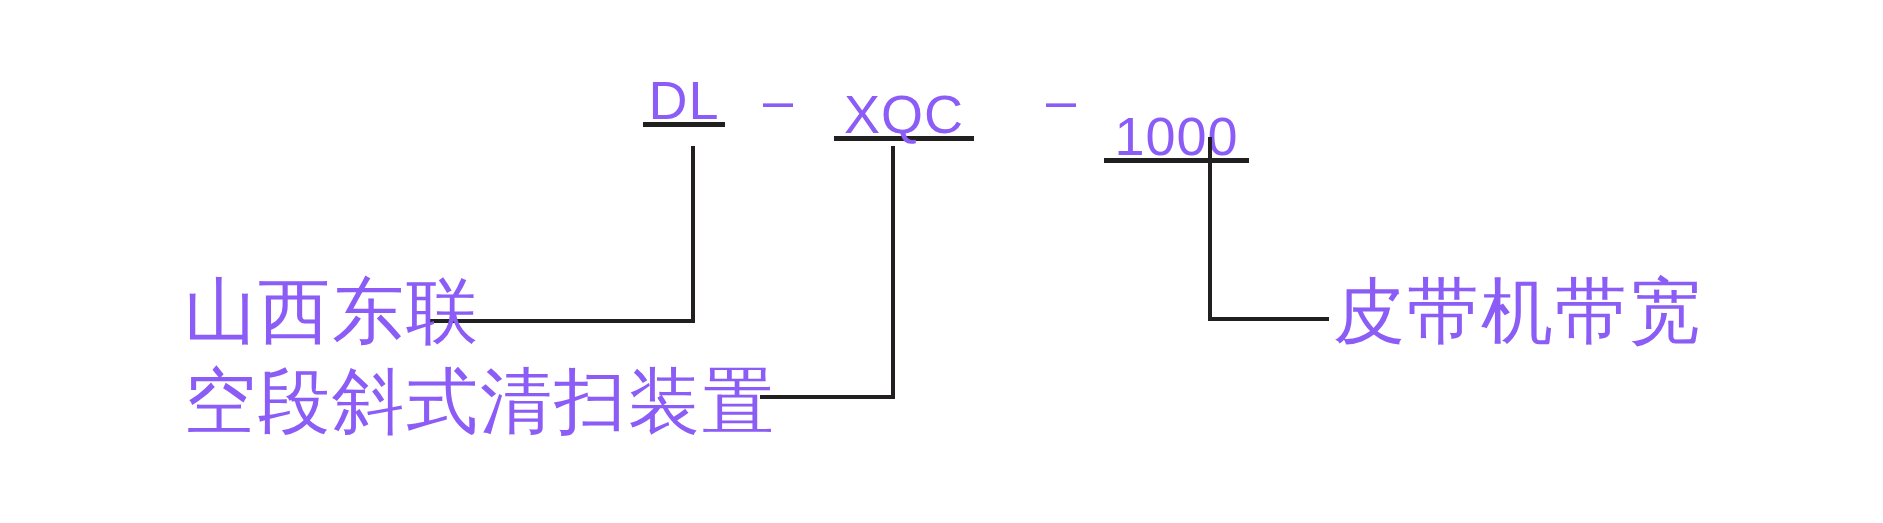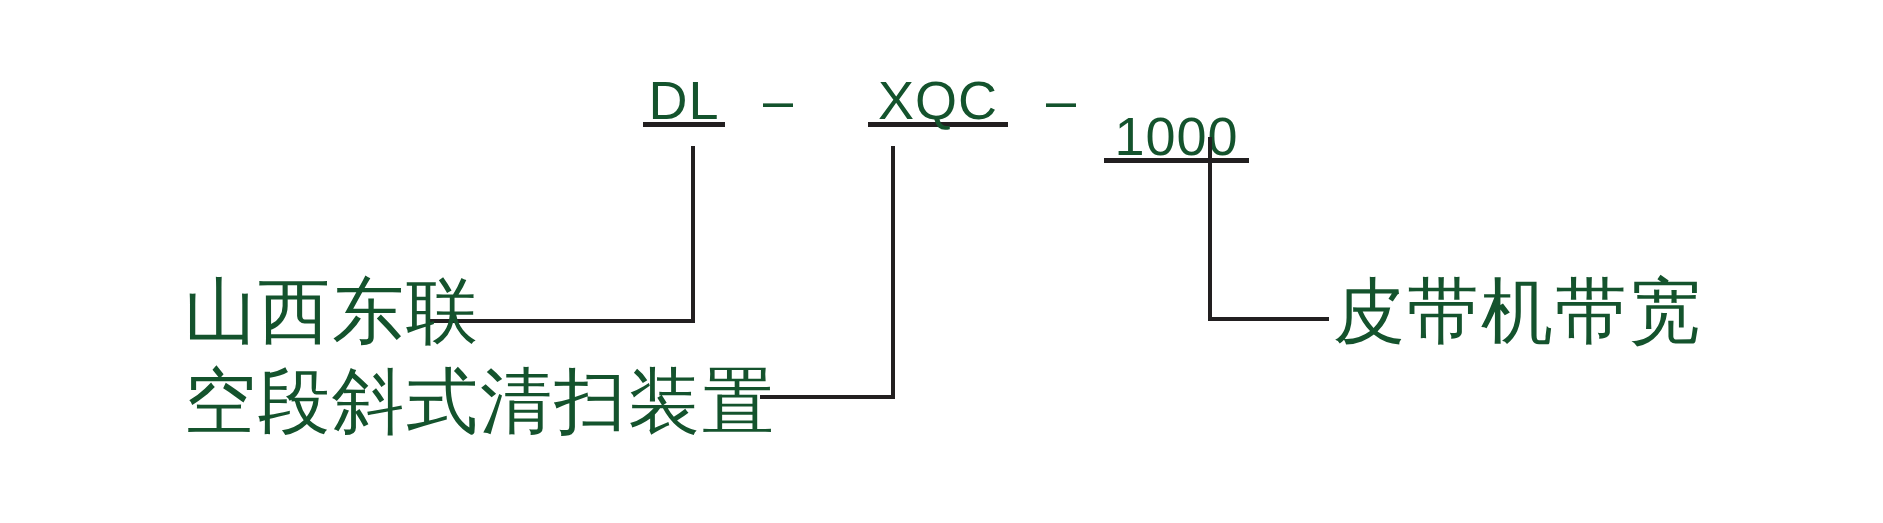--- a/index.html
+++ b/index.html
@@ -4,38 +4,38 @@
 <style>
   * { margin: 0; padding: 0; box-sizing: border-box; }
   html, body { background: #ffffff; }
   body { font-family: "Liberation Sans", "DejaVu Sans", sans-serif; }
 
   .canvas {
     position: relative;
     width: 1883px;
     height: 523px;
     background: #ffffff;
-    color: #14532d;
+    color: #8b5cf6;
     overflow: hidden;
   }
 
   
   .code-part {
     position: absolute;
     top: 72px;
     height: 55px;
     border-bottom: 5px solid #221f20;
     font-size: 54px;
     line-height: 56px;
     text-align: center;
     letter-spacing: 1px;
     white-space: nowrap;
   }
   .code-prefix { left: 643px; width: 82px; }
-  .code-type   { left: 868px; width: 140px; }
+  .code-type   { left: 834px; width: 140px; margin-top: 14px; }
   .code-width  { left: 1104px; width: 145px; margin-top: 36px; }
 
   .code-sep {
     position: absolute;
     top: 72px;
     height: 55px;
     font-size: 54px;
     line-height: 56px;
     text-align: center;
     width: 44px;

